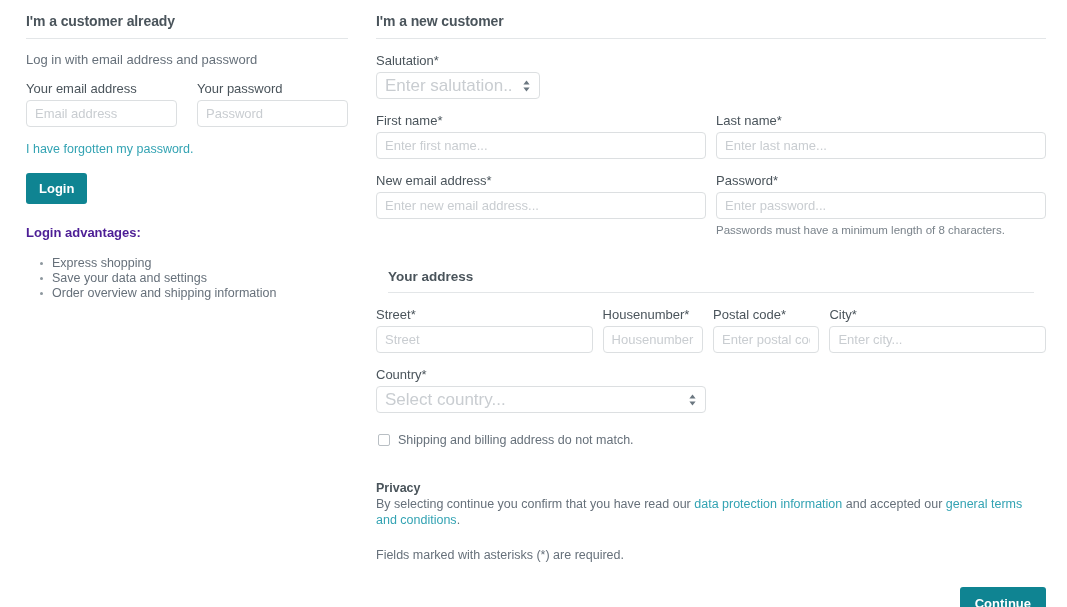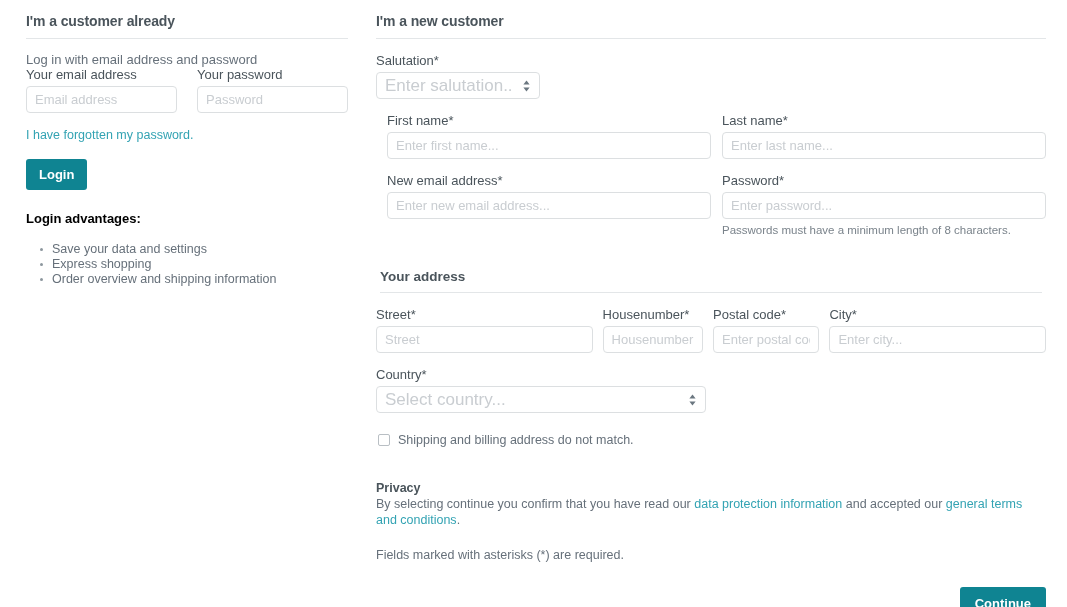--- a/index.html
+++ b/index.html
@@ -38,21 +38,21 @@
     color: #4a545b;
     letter-spacing: -0.1px;
     margin: 0;
     padding-bottom: 9px;
     border-bottom: 1px solid #e3e6e8;
   }
   .sub-head {
     font-size: 13.5px;
     font-weight: bold;
     color: #4a545b;
-    margin: 4px;
+    margin: 12px;
     padding-bottom: 8px;
     border-bottom: 1px solid #e3e6e8;
   }
 
   .intro-text {
     margin: 13px 0 0 0;
     font-size: 13px;
     color: #66707a;
   }
 
@@ -107,20 +107,21 @@
   .hint {
     margin: 5px 0 0 0;
     font-size: 11.5px;
     color: #7a838b;
   }
 
   
   .login-row {
     display: flex;
     gap: 20px;
+    margin-top: 14px;
   }
   .login-row .fld-email { width: 156px; }
   .login-row .fld-pass  { width: 156px; }
 
   .forgot-link {
     display: inline-block;
     margin-top: 15px;
     font-size: 12.5px;
     color: #33a3b3;
     text-decoration: none;
@@ -139,21 +140,21 @@
   }
   .btn-login {
     margin-top: 17px;
     padding: 8px 13px;
   }
 
   .adv-title {
     margin: 21px 0 16px 0;
     font-size: 13px;
     font-weight: bold;
-    color: #000000;
+    color: #4c1d95;
   }
   .adv-list {
     margin: 6px 0 0 0;
     padding-left: 26px;
     list-style: none;
   }
   .adv-list li {
     position: relative;
     font-size: 12.5px;
     color: #66707a;
@@ -167,21 +168,21 @@
     width: 3px; height: 3px;
     border-radius: 50%;
     background: #8d979e;
   }
 
   
   .row { display: flex; margin-top: 14px; }
   .gap { margin-left: 10px; }
 
   .w-sal { width: 164px; }
-  .w-half { width: 330px; margin-left: 11px; }
+  .w-half { width: 330px; }
   .w-street { width: 220px; }
   .w-house { width: 102px; }
   .w-postal { width: 108px; }
   .w-city { width: 220px; }
   .w-country { width: 330px; }
 
   .addr-block { margin-top: 33px; }
 
   .checkbox-row {
     display: flex;
@@ -257,22 +258,22 @@
     </div>
 
     <a class="forgot-link" href="#">I have forgotten my password.</a>
 
     <div>
       <button class="btn btn-login">Login</button>
     </div>
 
     <p class="adv-title">Login advantages:</p>
     <ul class="adv-list">
+      <li>Express shopping</li>
       <li>Save your data and settings</li>
-      <li>Express shopping</li>
       <li>Order overview and shipping information</li>
     </ul>
 
   </div>
 
   <div class="col-right">
 
     <h2 class="section-head">I'm a new customer</h2>
 
     <div class="row">

